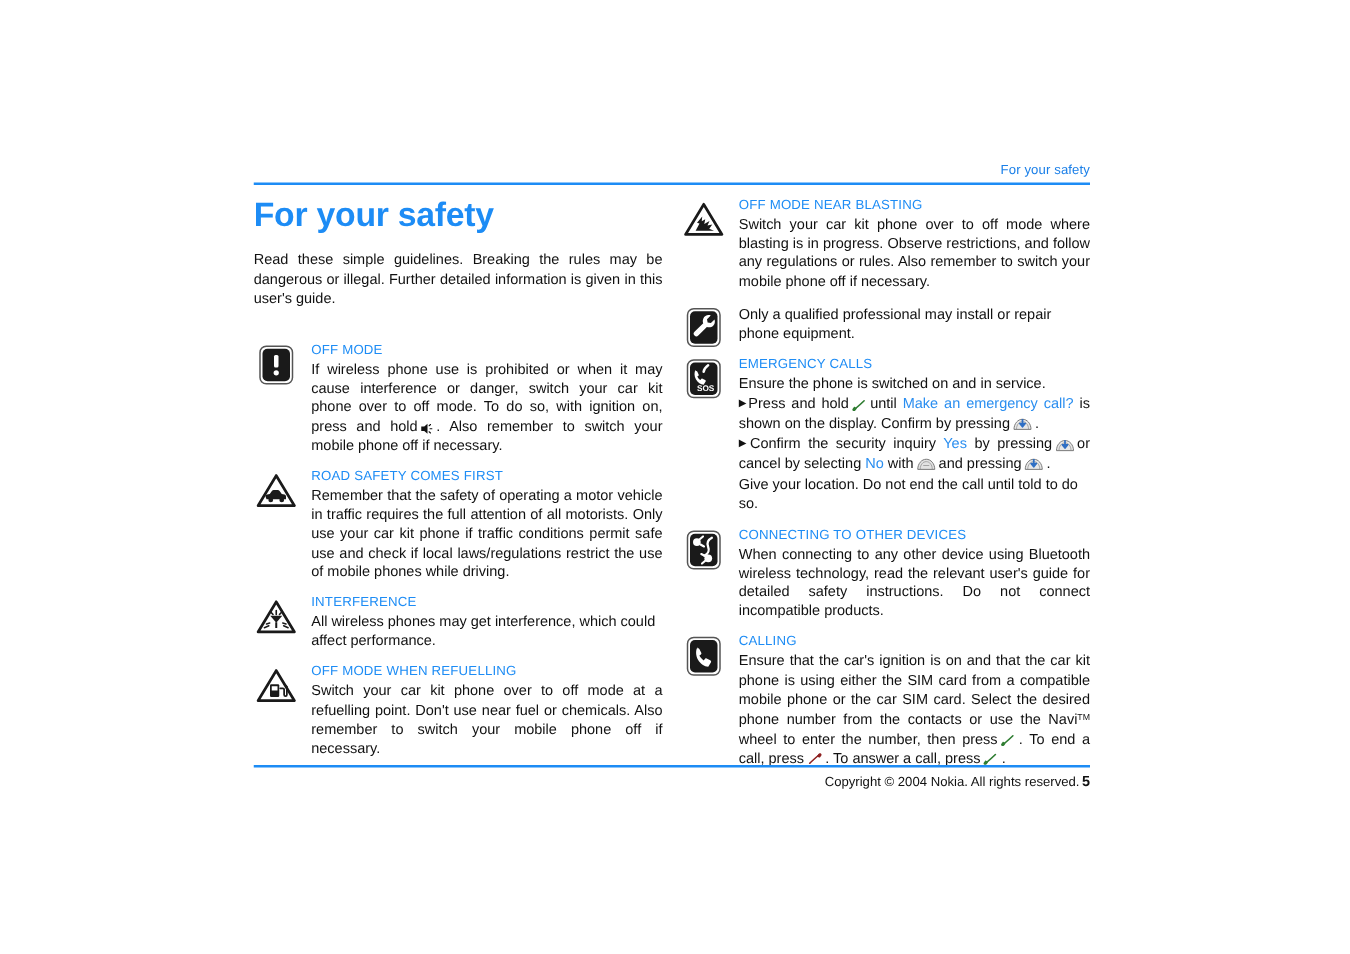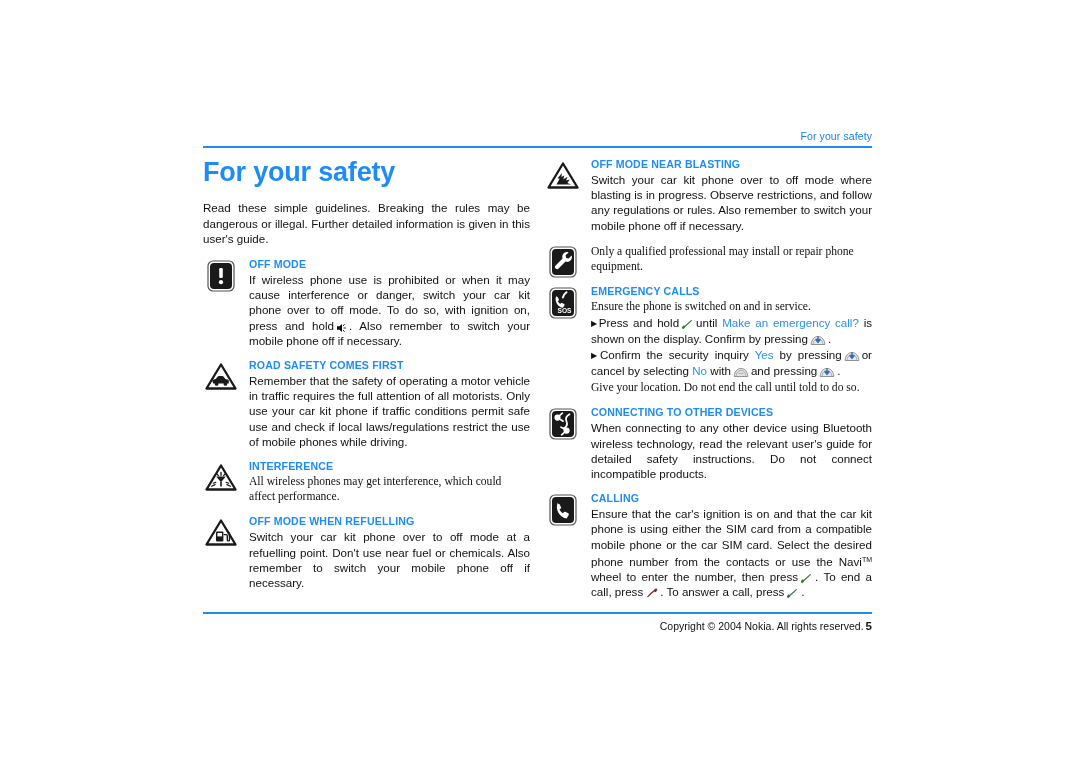--- a/index.html
+++ b/index.html
@@ -58,55 +58,55 @@
     color: #1d8cf5;
     line-height: 1.05;
     margin: 0 0 14px 0;
     letter-spacing: -0.2px;
   }
 
   .intro {
     font-size: 11.6px;
     line-height: 15.2px;
     text-align: justify;
-    margin: 0 0 12px 0;
+    margin: 0 0 28px 0;
     color: #111;
   }
 
   
   .sec {
     position: relative;
     padding-left: 46px;
     margin-bottom: 11px;
   }
   .sec-icon {
     position: absolute;
     left: 2px;
     top: 1px;
     width: 34px;
     height: 34px;
   }
   .sec-icon svg { display: block; width: 34px; height: 34px; }
 
   .sec-title {
     font-size: 10.6px;
-    font-weight: bold;
+    font-weight: normal;
     color: #1d8cf5;
     letter-spacing: 0.15px;
     margin: 0 0 1px 0;
     line-height: 13px;
   }
   .sec-body {
     font-size: 11.6px;
     line-height: 15.2px;
     text-align: justify;
     margin: 0;
     color: #111;
   }
-  .sec-body.nojust { text-align: left; font-family: Liberation Serif, serif; }
+  .sec-body.nojust { text-align: left; }
 
   .bullet-line {
     font-size: 11.6px;
     line-height: 15.2px;
     margin: 1px 0 0 0;
     text-align: justify;
     color: #111;
   }
 
   .blue { color: #2a8ef0; }

